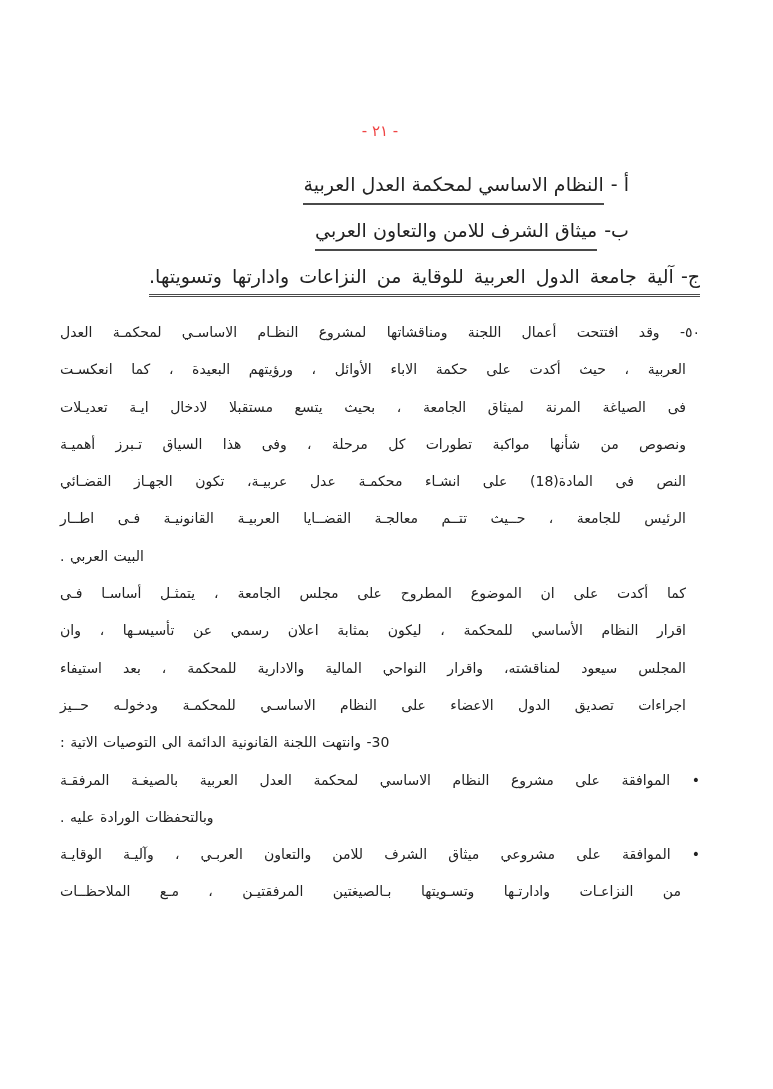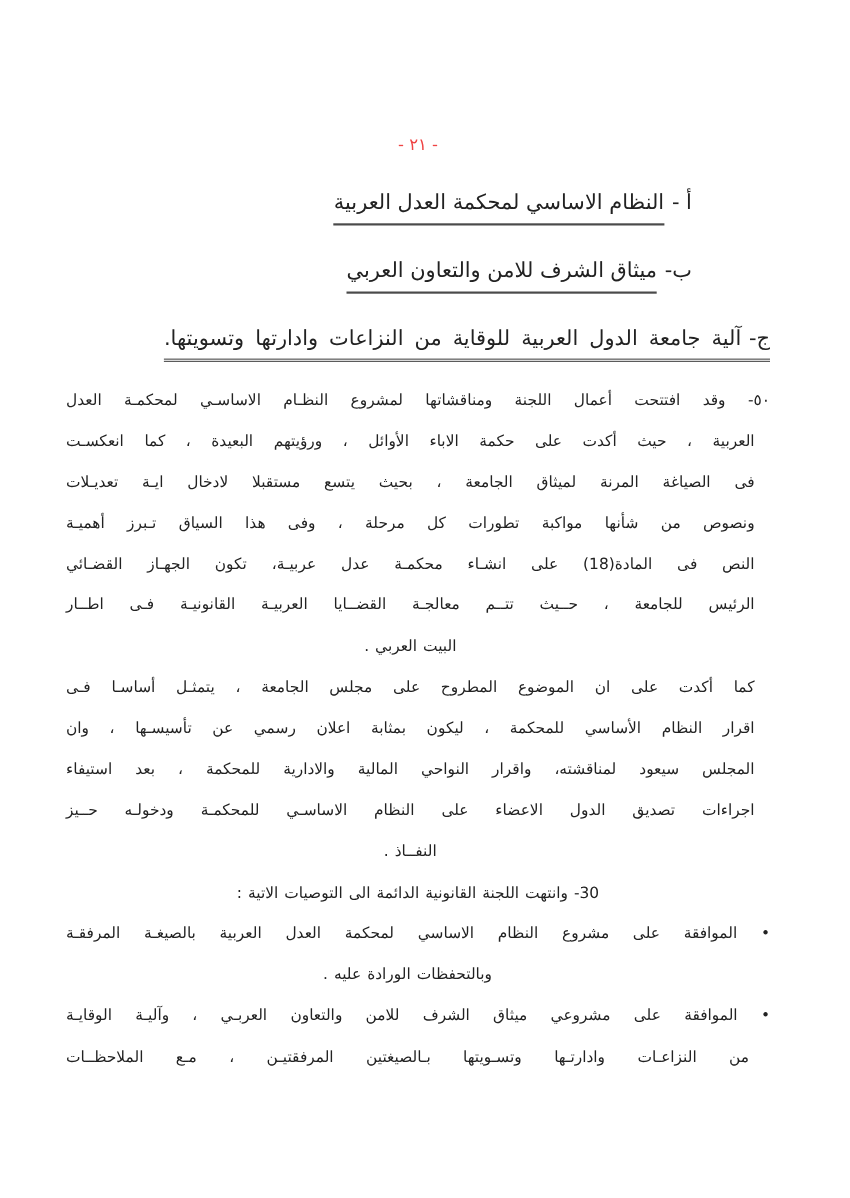--- a/index.html
+++ b/index.html
@@ -8,30 +8,30 @@
     position:relative; width:773px; height:1089px; overflow:hidden;
     background:var(--paper); color:var(--ink);
     direction:rtl; font-family:"DejaVu Sans", sans-serif;
   }
   .page-number{
     margin:0 73px 0 60px; padding-top:120px;
     text-align:center; font-size:15px; line-height:22px;
     letter-spacing:1px; color:#ef4444;
   }
   .headings{ margin:28px 73px 0 60px; }
-  .h-row{ height:46px; font-size:19px; line-height:28px;margin-top:16px; }
+  .h-row{ height:46px; font-size:19px; line-height:28px; }
   .h-row.h-last{ height:36px; }
   .h-row.h-indent{ margin-right:71px; }
   .h-content{ display:inline-block; }
   .h-marker{ display:inline-block; margin-left:7px; }
   .h-title{ display:inline-block; }
   .u-title .h-title{ border-bottom:2px solid var(--rule); padding-bottom:5px; }
   .u-row .h-content{ border-bottom:3px double var(--rule); padding-bottom:4px; word-spacing:4px; }
   .doc-body{ margin:16px 73px 0 60px; font-size:14px; }
-  .line{ line-height:37.3px; text-align:center; word-spacing:1px; }
+  .line{ line-height:37.3px; text-align:left; word-spacing:1px; }
   .line.j{ text-align:justify; text-align-last:justify; }
   .line.plain{ padding-right:14px; }
   .line.cont{ padding-right:19px; }
   .line.marker{ padding-right:0; }
 </style>
 </head>
 <body>
 
 <div class="page">
   <div class="page-number">- ٢١ -</div>
@@ -72,21 +72,20 @@
   <div class="line plain">البيت العربي .</div>
 
   <div class="line plain j">كما أكدت على ان الموضوع المطروح على مجلس الجامعة ، يتمثـل أساسـا فـى</div>
 
   <div class="line plain j">اقرار النظام الأساسي للمحكمة ، ليكون بمثابة اعلان رسمي عن تأسيسـها ، وان</div>
 
   <div class="line plain j">المجلس سيعود لمناقشته، واقرار النواحي المالية والادارية للمحكمة ، بعد استيفاء</div>
 
   <div class="line plain j">اجراءات تصديق الدول الاعضاء على النظام الاساسـي للمحكمـة ودخولـه حــيز</div>
 
-  <div class="line plain">النفــاذ .</div>
 
   <div class="line marker">30- وانتهت اللجنة القانونية الدائمة الى التوصيات الاتية :</div>
 
   <div class="line marker j">• الموافقة على مشروع النظام الاساسي لمحكمة العدل العربية بالصيغـة المرفقـة</div>
 
   <div class="line cont">وبالتحفظات الورادة عليه .</div>
 
   <div class="line marker j">• الموافقة على مشروعي ميثاق الشرف للامن والتعاون العربـي ، وآليـة الوقايـة</div>
 
   <div class="line cont j">من النزاعـات وادارتـها وتسـويتها بـالصيغتين المرفقتيـن ، مـع الملاحظــات</div>

